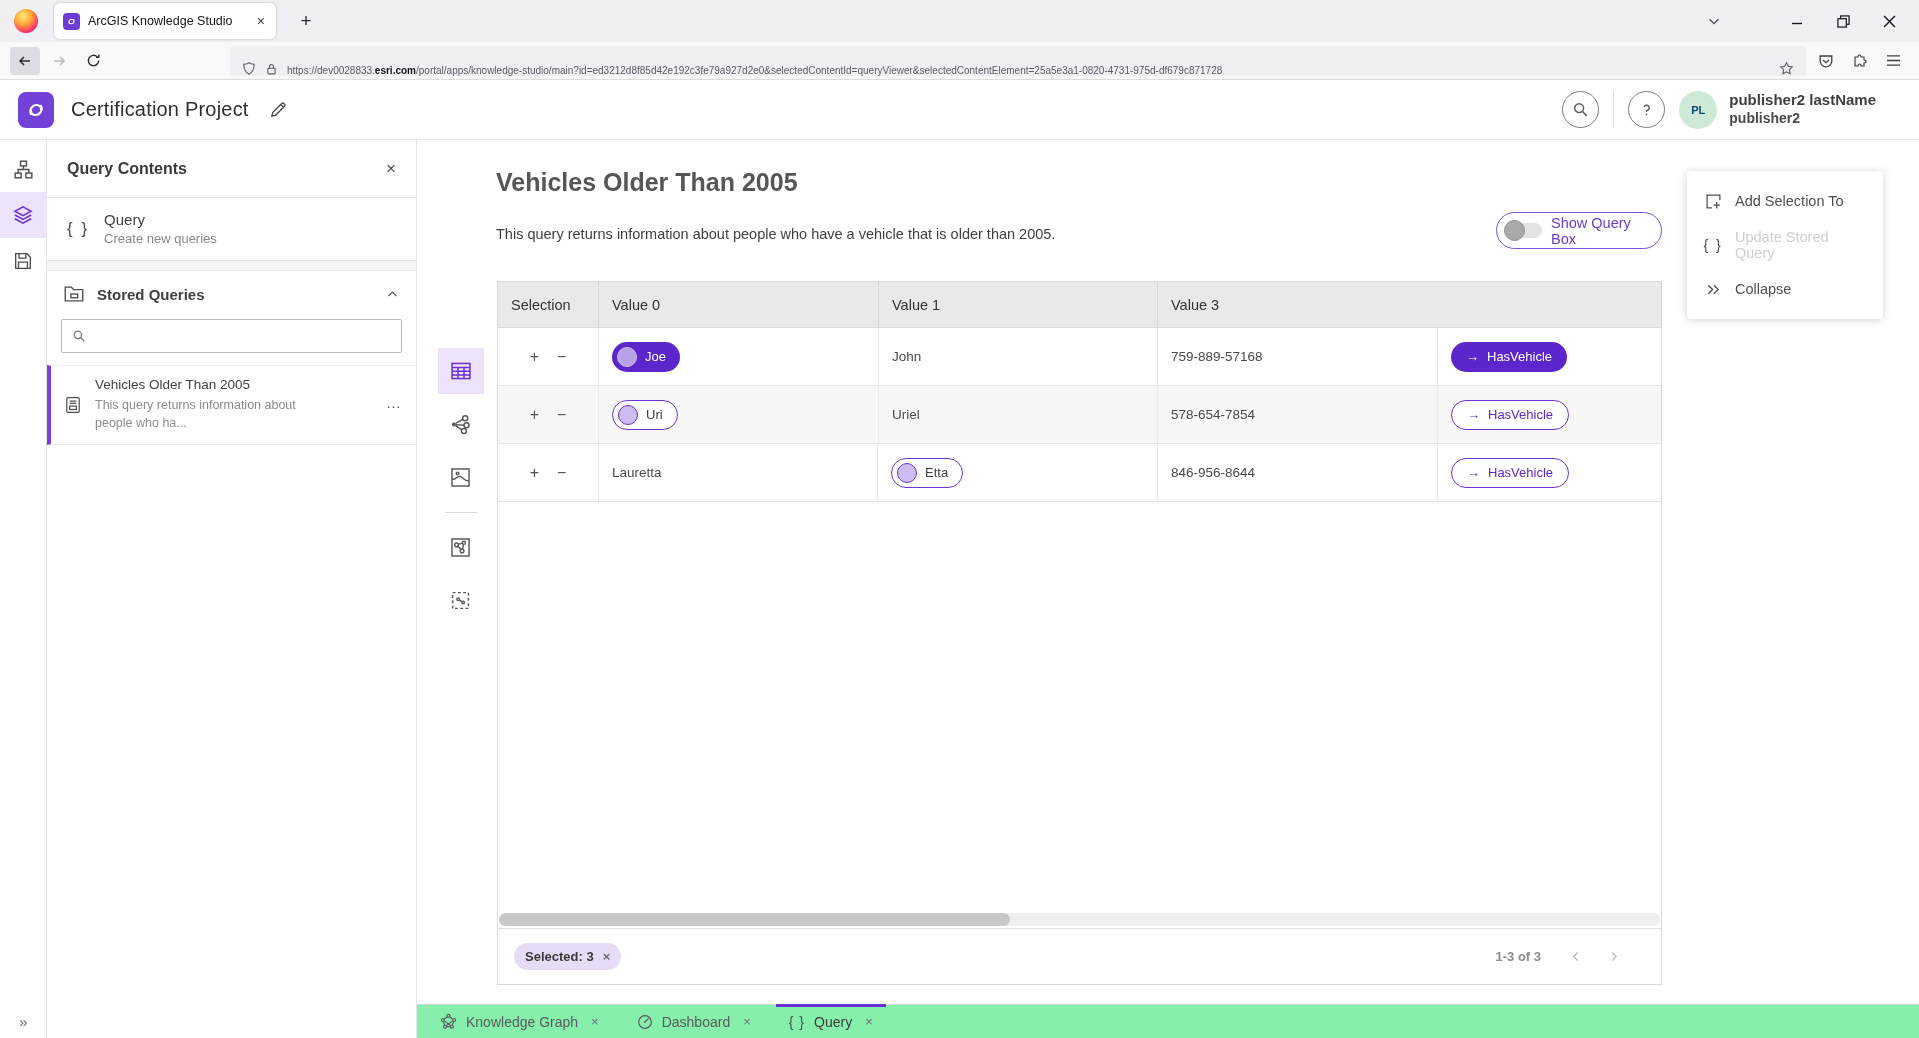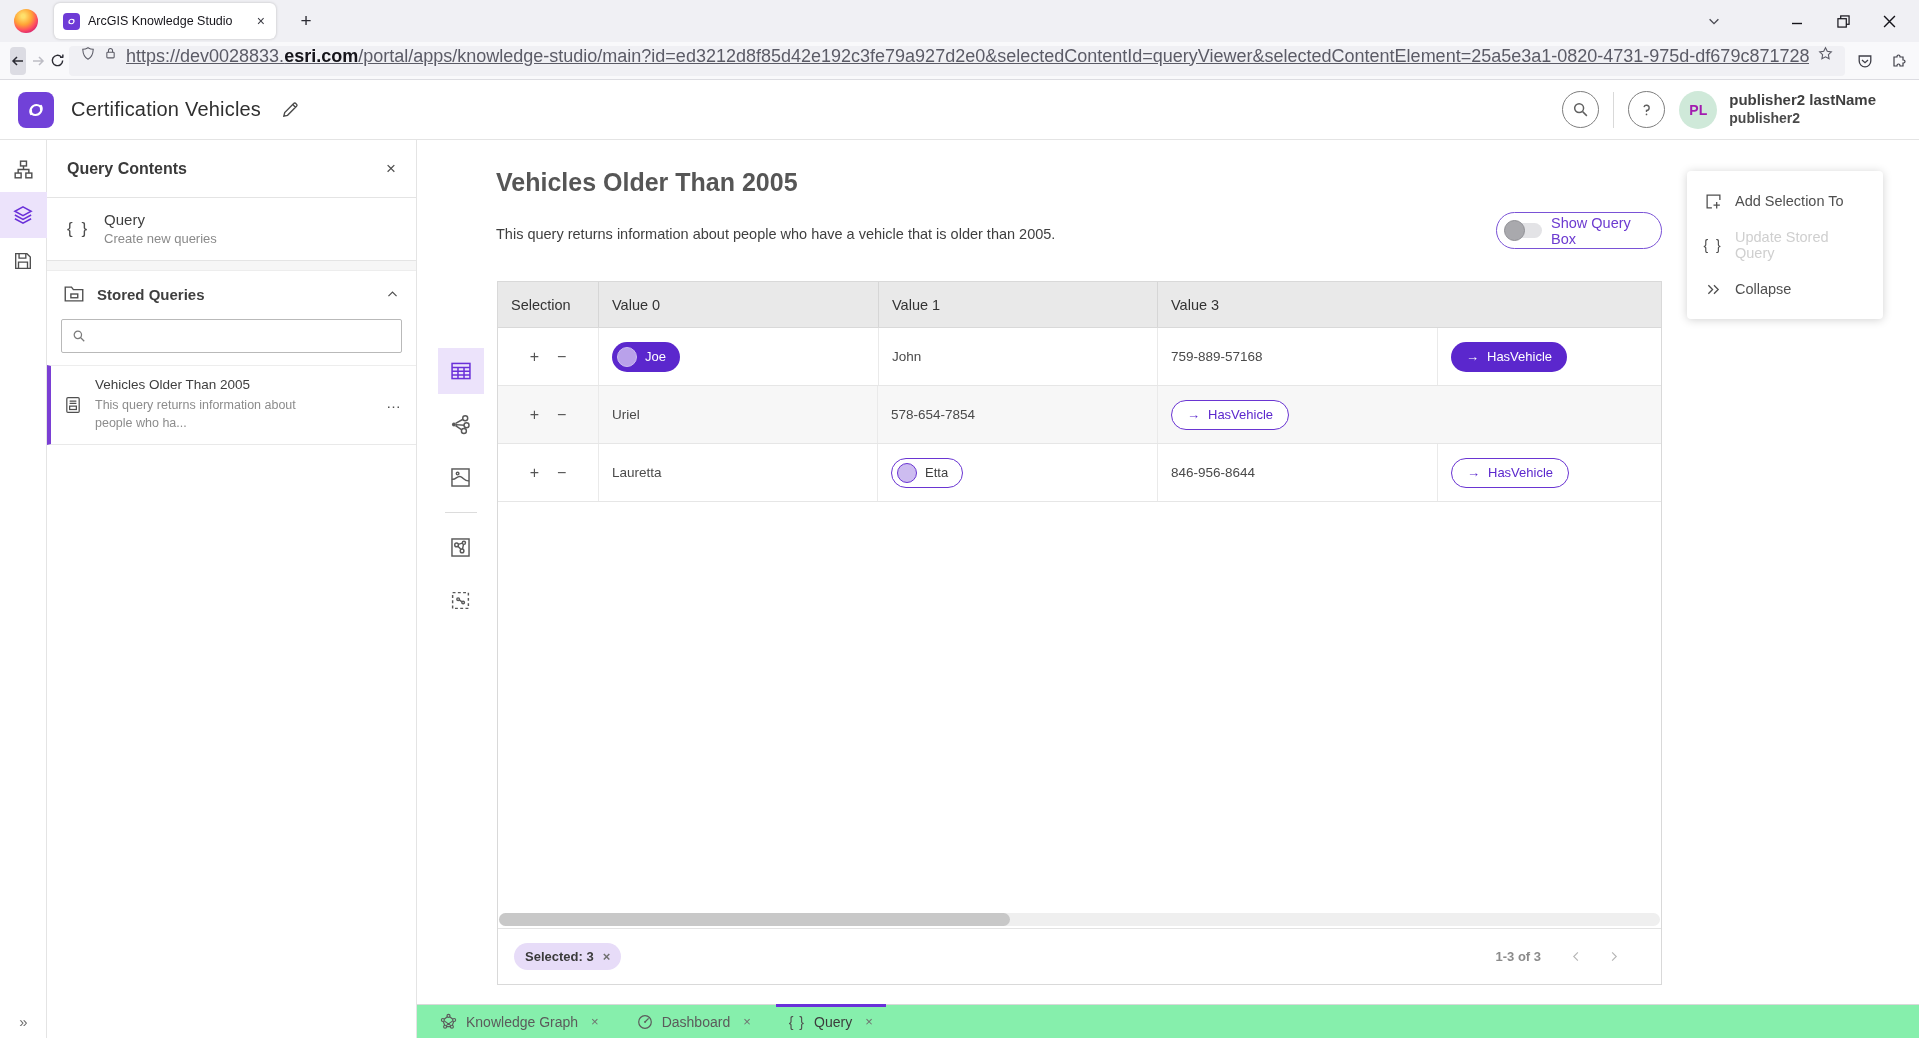--- a/index.html
+++ b/index.html
@@ -21,35 +21,35 @@
   .tabbar-spacer { flex:1; }
   .tab-list-chevron { color:#4a4a52; margin-right:56px; }
   .win-ctl { color:#15141a; width:40px; display:flex; justify-content:center; align-items:center; height:100%; }
   .win-ctl + .win-ctl { margin-left:6px; }
 
   .navbar { height:38px; background:#f9f9fb; border-bottom:1px solid #dcdce1; display:flex; align-items:center; padding:0 10px; }
   .nav-btn { width:30px; height:28px; display:flex; align-items:center; justify-content:center; border-radius:4px; color:#2b2b33; margin-right:4px; }
   .nav-btn.back { background:#dcdce3; }
   .nav-btn.fwd { color:#bdbdc5; }
   .nav-gap { width:118px; }
-  .urlbar { flex:1; height:30px; background:#f0f0f4; border-radius:4px; display:flex; align-items:flex-start; gap:9px; padding:0 12px; margin-right:12px; font-size:18px; color:#5b5b66;text-decoration:underline; }
+  .urlbar { flex:1; height:30px; background:#f0f0f4; border-radius:4px; display:flex; align-items:flex-end; gap:9px; padding:0 12px; margin-right:12px; font-size:10px; color:#5b5b66; }
   .url-text { flex:1; white-space:nowrap; overflow:hidden; }
   .url-text .domain { color:#15141a; font-weight:bold; }
   .nav-icons { display:flex; align-items:center; gap:18px; color:#3f3f48; padding-right:8px; }
 
   
   .app-header { height:60px; background:#fff; border-bottom:1px solid #e4e4e4; display:flex; align-items:center; padding:0 16px 0 18px; }
   .app-logo { width:36px; height:36px; border-radius:8px; background:#7141d8; display:flex; align-items:center; justify-content:center; flex:none; }
   .project-title { font-size:20px; color:#2f2f2f; margin-left:17px; letter-spacing:.2px; }
   .edit-pencil { margin-left:20px; color:#4a4a4a; }
   .hdr-spacer { flex:1; }
   .circle-btn { width:37px; height:37px; border:1px solid #7e7e7e; border-radius:50%; display:flex; align-items:center; justify-content:center; color:#5f5f5f; }
   .hdr-divider { width:1px; height:36px; background:#d9d9d9; margin:0 14px; }
   .avatar { width:38px; height:38px; border-radius:50%; background:#cfe9d9; display:flex; align-items:center; justify-content:center;
-    font-size:14px; font-weight:bold; color:#a21caf; margin:0 12px 0 14px; }
+    font-size:11px; font-weight:bold; color:#0c4a6e; margin:0 12px 0 14px; }
   .user-block { line-height:1.25; margin-right:27px;font-weight:bold; }
   .user-name { font-size:15px; color:#3f3f3f; }
   .user-role { font-size:14px; color:#4a4a4a; }
 
   
   .app-body { display:flex; height:898px; }
 
   .icon-rail { width:47px; border-right:1px solid #e4e4e4; display:flex; flex-direction:column; align-items:center; padding-top:6px; position:relative; flex:none; }
   .rail-btn { width:47px; height:46px; display:flex; align-items:center; justify-content:center; color:#4f4f4f; }
   .rail-btn.active { background:#ece3fb; color:#6a30d9; }
@@ -230,21 +230,21 @@
     </span>
   </div>
 </div>
 
 <div class="app-header">
   <div class="app-logo">
     <svg width="24" height="24" viewBox="0 0 24 24">
         <path d="M7 16c-2-4 1-9 5.5-9 3 0 5 2 4.5 4.5M17 8c2 4-1 9-5.5 9-3 0-5-2-4.5-4.5" stroke="#fff" stroke-width="2.2" fill="none" stroke-linecap="round"></path>
       </svg>
   </div>
-  <span class="project-title">Certification Vehicles</span>
+  <span class="project-title">Certification Project</span>
   <span class="edit-pencil">
     <svg width="18" height="18" viewBox="0 0 16 16" fill="none" stroke="currentColor" stroke-width="1.2">
         <path d="M2.5 13.5l.8-3.3 8-8a1.3 1.3 0 0 1 1.9 0l.6.6a1.3 1.3 0 0 1 0 1.9l-8 8zM10.5 3.2l2.3 2.3"></path>
       </svg>
   </span>
   <div class="hdr-spacer"></div>
   <span class="circle-btn">
     <svg width="17" height="17" viewBox="0 0 16 16" fill="none" stroke="currentColor" stroke-width="1.4">
         <circle cx="6.7" cy="6.7" r="4.2"></circle>
         <path d="M10 10l4 4"></path>
@@ -425,20 +425,26 @@
                 <span>→</span>
                 <span>HasVehicle</span>
               </span>
           </div>
         </div>
 
         <div class="trow alt">
           <div class="td sel c0">
             <span class="pm-btn">+</span>
             <span class="pm-btn">−</span>
+          </div>
+          <div class="td c1">
+            <span class="entity-pill outlined">
+                <span class="dot"></span>
+                <span>Uri</span>
+              </span>
           </div>
           <div class="td c2">Uriel</div>
           <div class="td c3">578-654-7854</div>
           <div class="td c4">
             <span class="rel-pill outlined">
                 <span>→</span>
                 <span>HasVehicle</span>
               </span>
           </div>
         </div>

